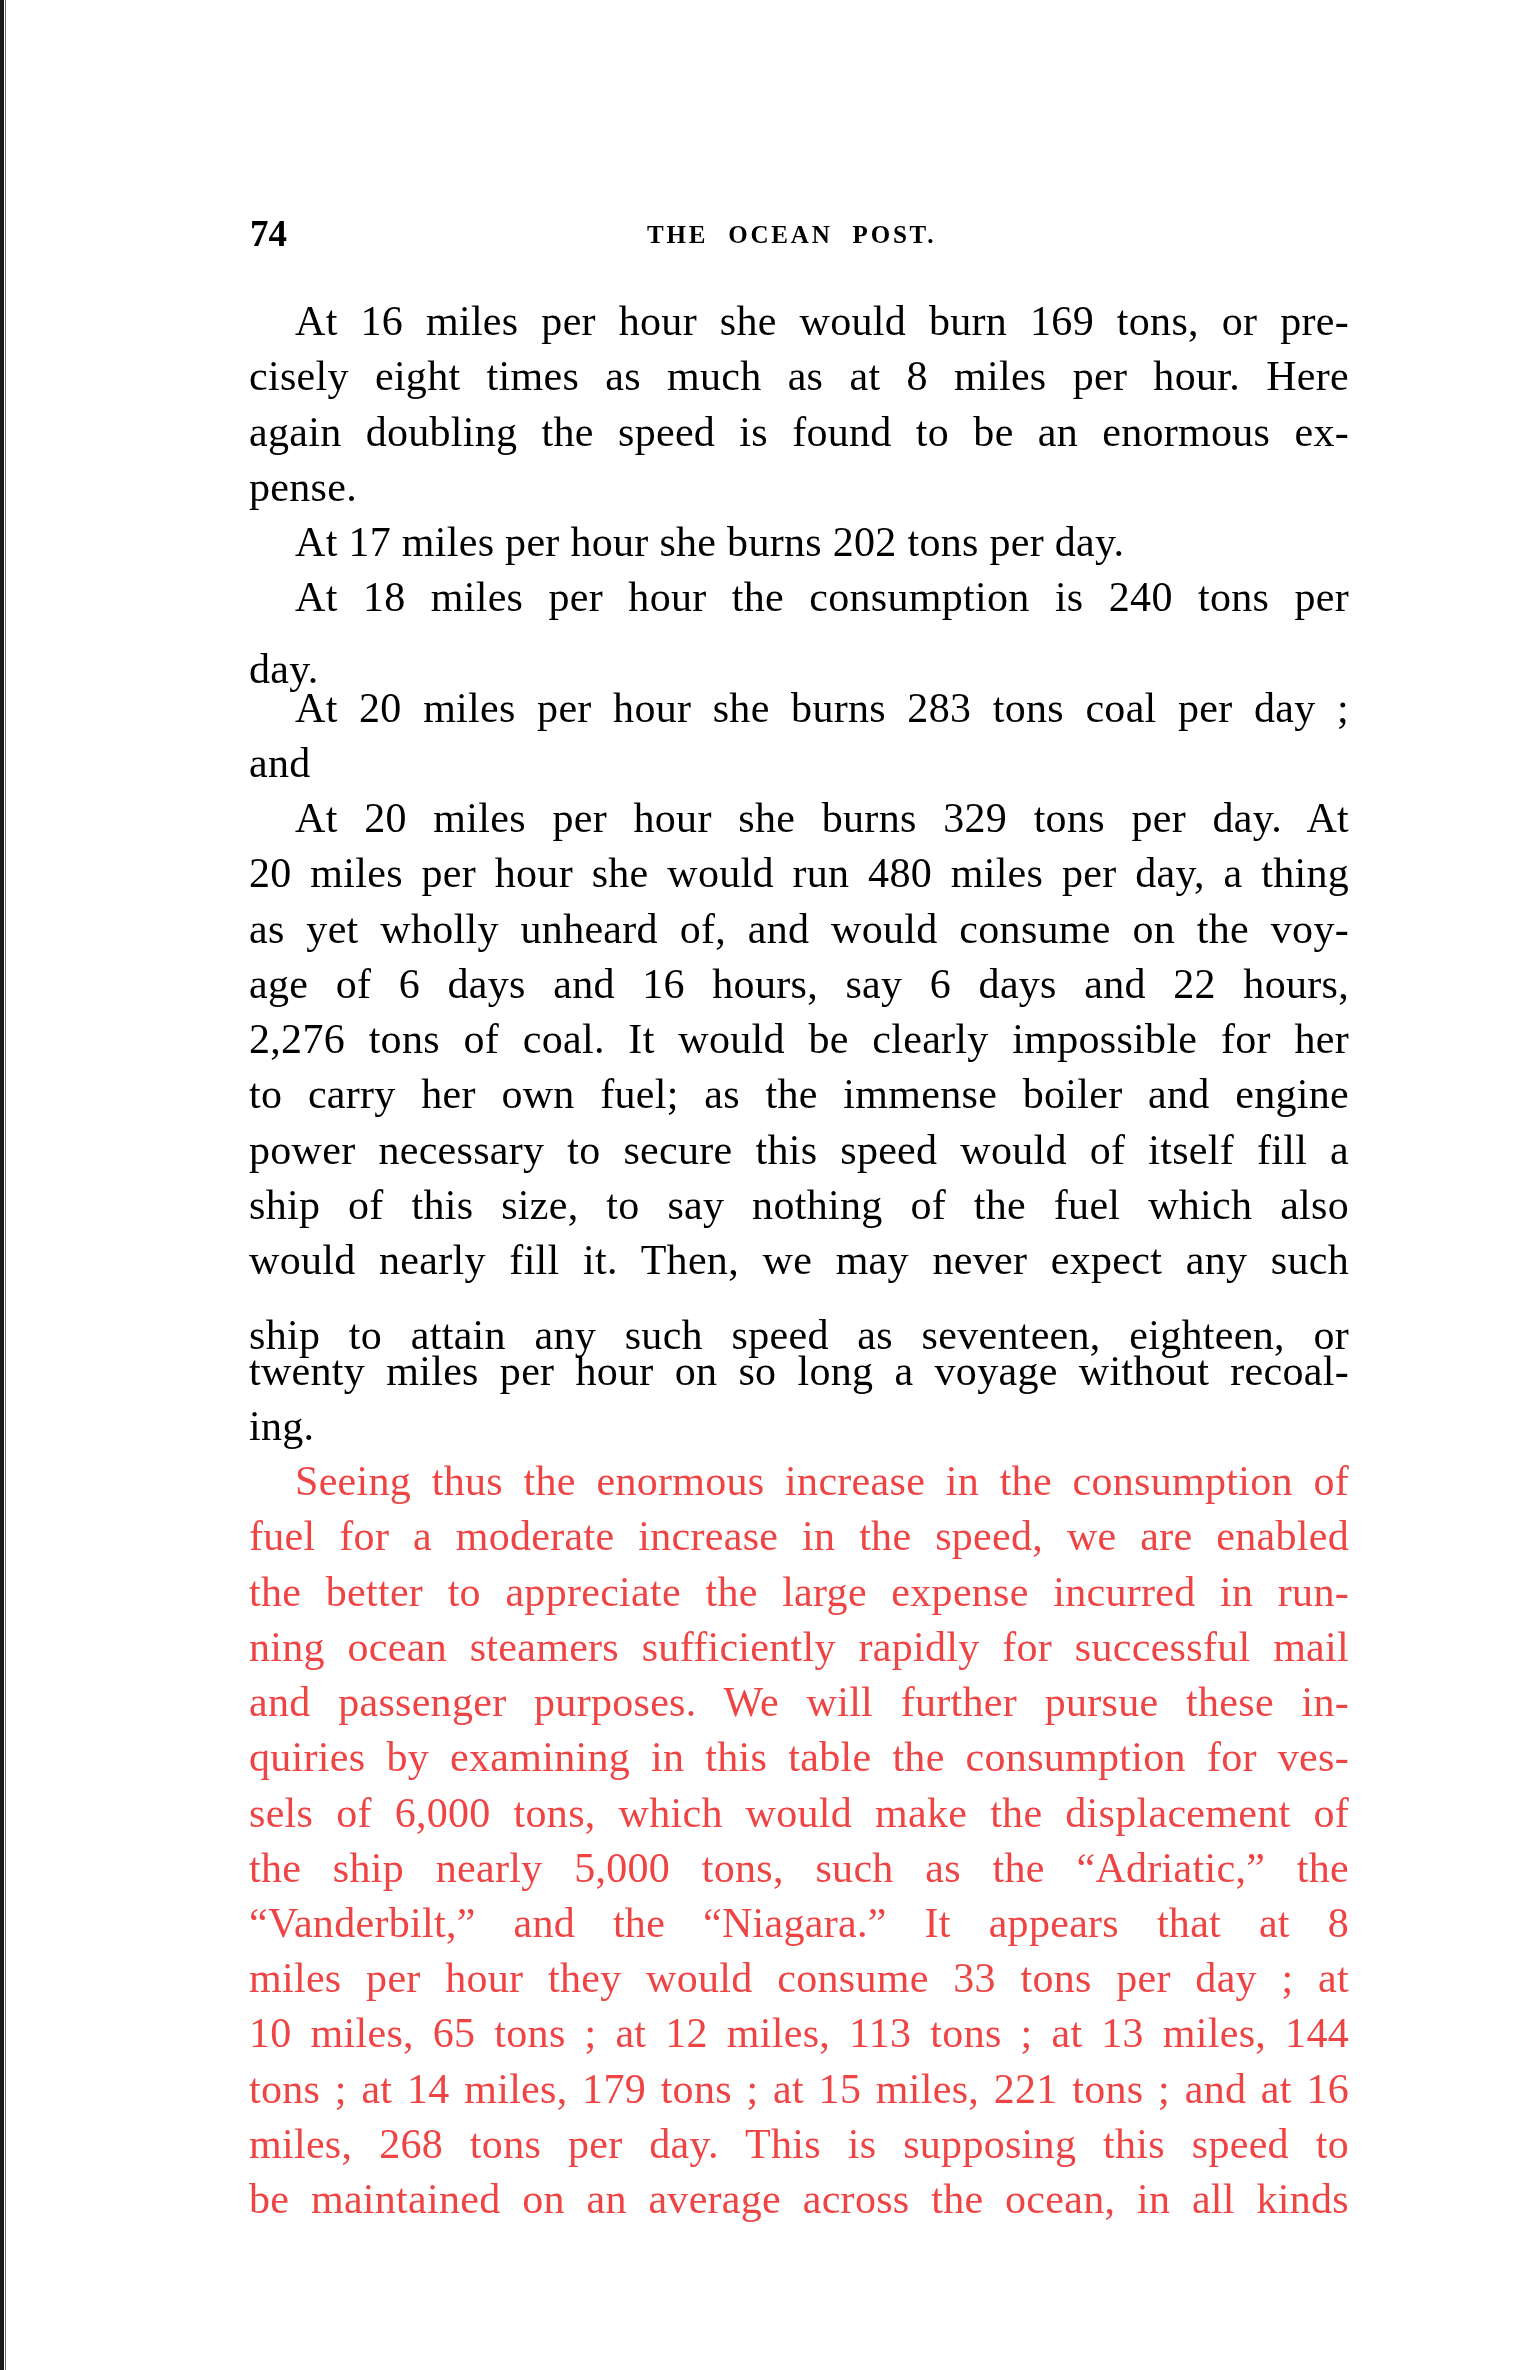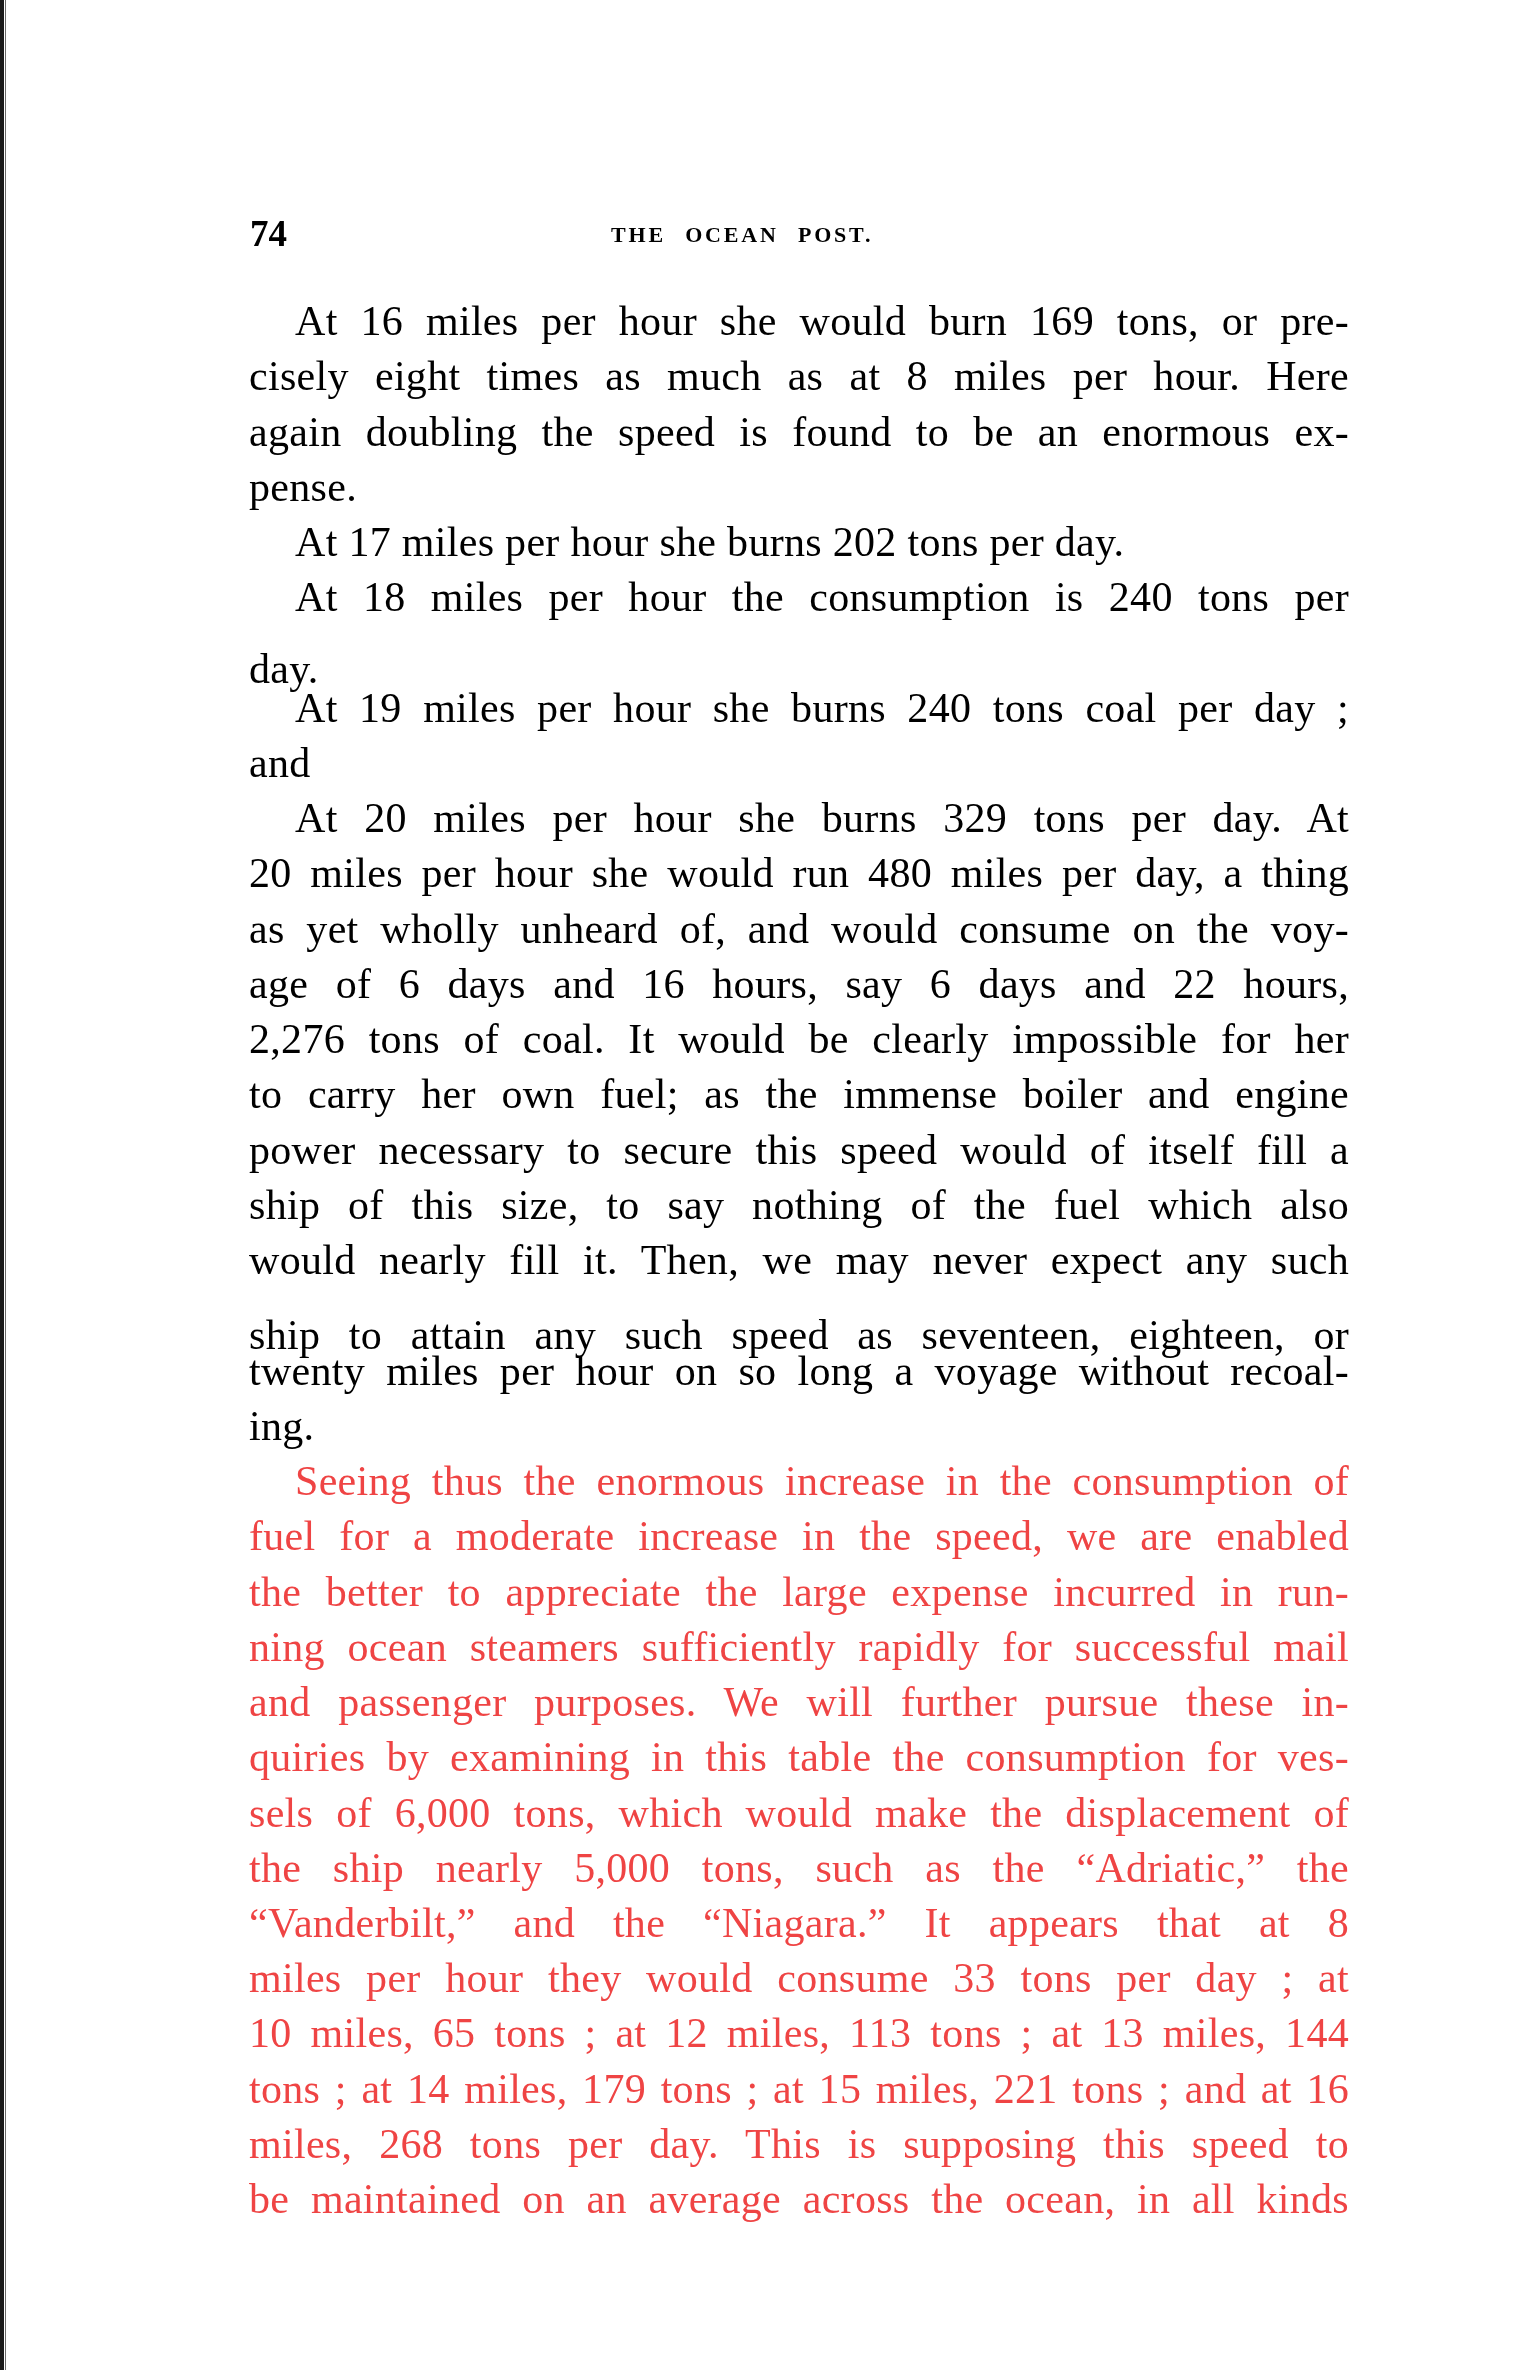--- a/index.html
+++ b/index.html
@@ -34,24 +34,24 @@
   .page-number {
     position: absolute;
     left: 250px;
     top: 215px;
     font-size: 37px;
     font-weight: bold;
     line-height: 37px;
   }
   .running-head {
     position: absolute;
-    left: 611px;
+    left: 647px;
     top: 221px;
     width: 315px;
-    font-size: 22px;
+    font-size: 25px;
     line-height: 28px;
     font-weight: bold;
     letter-spacing: 2.8px;
     word-spacing: 11px;
     white-space: nowrap;
   }
   .body-text {
     position: absolute;
     left: 249px;
     top: 0;
@@ -92,21 +92,21 @@
 <div class="running-head">THE OCEAN POST.</div>
 
 <div class="body-text" id="body-text">
     <div class="line indent" style="top: 293px;">At 16 miles per hour she would burn 169 tons, or pre-</div>
     <div class="line" style="top: 348px;">cisely eight times as much as at 8 miles per hour.  Here</div>
     <div class="line" style="top: 404px;">again doubling the speed is found to be an enormous ex-</div>
     <div class="line short" style="top: 459px;">pense.</div>
     <div class="line indent short" style="top: 514px;">At 17 miles per hour she burns 202 tons per day.</div>
     <div class="line indent" style="top: 569px;">At 18 miles per hour the consumption is 240 tons per</div>
     <div class="line short" style="top: 641px;">day.</div>
-    <div class="line indent" style="top: 680px;">At 19 miles per hour she burns 240 tons coal per day ;</div>
+    <div class="line indent" style="top: 680px;">At 20 miles per hour she burns 283 tons coal per day ;</div>
     <div class="line short" style="top: 735px;">and</div>
     <div class="line indent" style="top: 790px;">At 20 miles per hour she burns 329 tons per day.  At</div>
     <div class="line" style="top: 845px;">20 miles per hour she would run 480 miles per day, a thing</div>
     <div class="line" style="top: 901px;">as yet wholly unheard of, and would consume on the voy-</div>
     <div class="line" style="top: 956px;">age of 6 days and 16 hours, say 6 days and 22 hours,</div>
     <div class="line" style="top: 1011px;">2,276 tons of coal.  It would be clearly impossible for her</div>
     <div class="line" style="top: 1066px;">to carry her own fuel; as the immense boiler and engine</div>
     <div class="line" style="top: 1122px;">power necessary to secure this speed would of itself fill a</div>
     <div class="line" style="top: 1177px;">ship of this size, to say nothing of the fuel which also</div>
     <div class="line" style="top: 1232px;">would nearly fill it.  Then, we may never expect any such</div>

